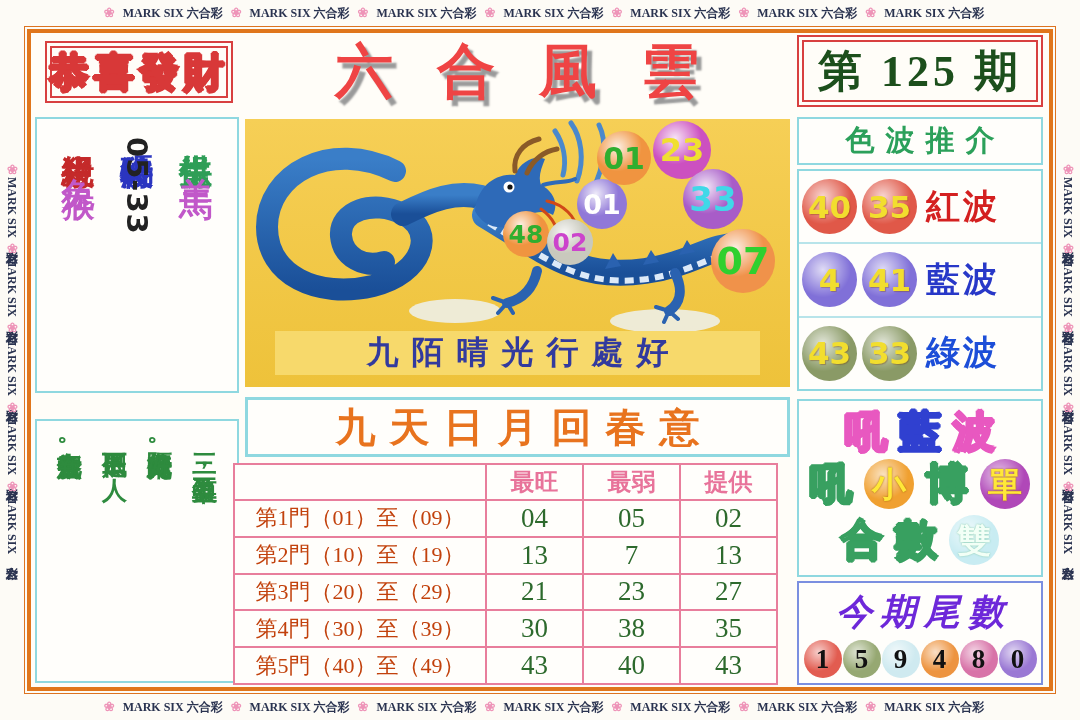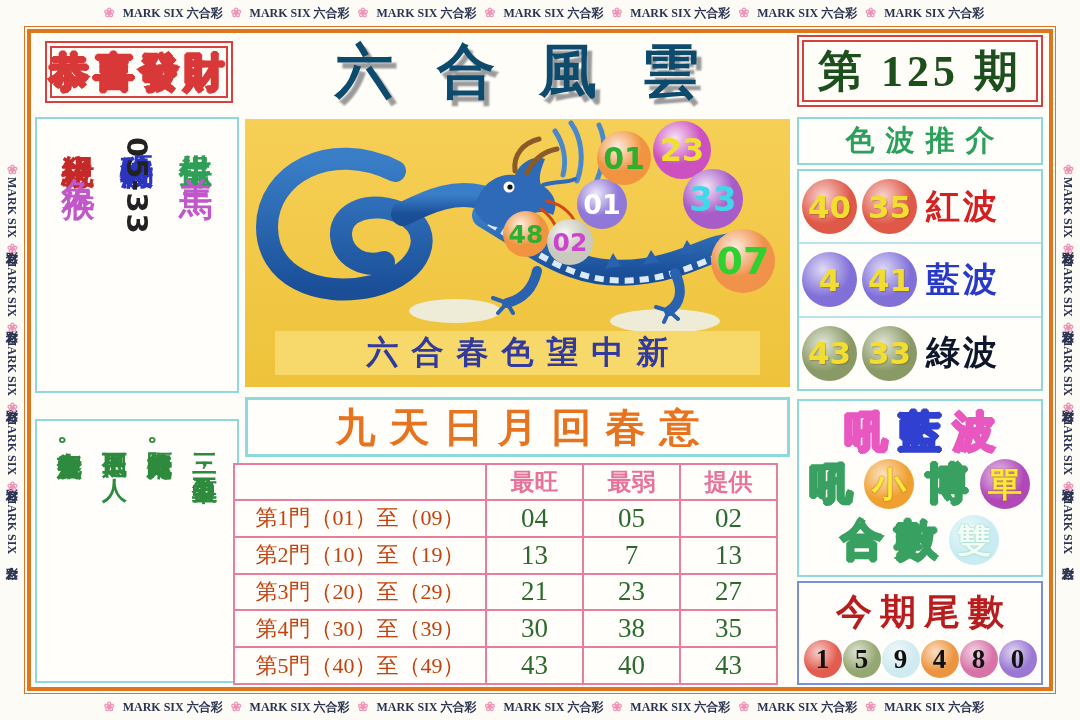--- a/index.html
+++ b/index.html
@@ -97,21 +97,21 @@
 <div class="strip h bottom"><span class="fl">❀</span><span class="bt">MARK SIX 六合彩</span><span class="fl">❀</span><span class="bt">MARK SIX 六合彩</span><span class="fl">❀</span><span class="bt">MARK SIX 六合彩</span><span class="fl">❀</span><span class="bt">MARK SIX 六合彩</span><span class="fl">❀</span><span class="bt">MARK SIX 六合彩</span><span class="fl">❀</span><span class="bt">MARK SIX 六合彩</span><span class="fl">❀</span><span class="bt">MARK SIX 六合彩</span></div>
 <div class="strip v left"><span class="fl">❀</span><span class="bt">MARK SIX 六合彩</span><span class="fl">❀</span><span class="bt">MARK SIX 六合彩</span><span class="fl">❀</span><span class="bt">MARK SIX 六合彩</span><span class="fl">❀</span><span class="bt">MARK SIX 六合彩</span><span class="fl">❀</span><span class="bt">MARK SIX 六合彩</span></div>
 <div class="strip v right"><span class="fl">❀</span><span class="bt">MARK SIX 六合彩</span><span class="fl">❀</span><span class="bt">MARK SIX 六合彩</span><span class="fl">❀</span><span class="bt">MARK SIX 六合彩</span><span class="fl">❀</span><span class="bt">MARK SIX 六合彩</span><span class="fl">❀</span><span class="bt">MARK SIX 六合彩</span></div>
 
 <div class="frame">
 <div class="frame-inner">
 
   <div class="abs dbl-red greeting">
     <span>恭喜發財</span>
   </div>
-  <div class="abs main-title" style="color: #0c4a6e;">六合風雲</div>
+  <div class="abs main-title" style="color: #ef4444;">六合風雲</div>
   <div class="abs dbl-red issue">
     <span style="color: rgb(28, 79, 28);">第 125 期</span>
   </div>
 
   <div class="abs cyanbox panelA">
     <div class="vcol">
       <span style="color: rgb(196, 42, 42);">絕殺生肖</span><span class="sub" style="color: rgb(193, 88, 201);">兔猴</span>
     </div>
     <div class="vcol">
       <span style="color: rgb(43, 53, 192);">特碼波段</span><span class="sub num" style="color: rgb(34, 34, 34);">05-33</span>
@@ -161,21 +161,21 @@
       <path d="M262,184 l-14,-5 M262,184 l-9,10 M262,184 l6,10 M424,192 l-13,-4 M424,192 l-5,11 M424,192 l9,8" fill="none" stroke="#2a62b0" stroke-width="4" stroke-linecap="round"></path>
     </svg>
 
     <div class="dball" style="left: 258px; top: 92px; width: 46px; height: 46px; font-size: 25px; --c: #f09440; color: rgb(47, 174, 47);">48</div>
     <div class="dball" style="left: 302px; top: 100px; width: 46px; height: 46px; font-size: 25px; --c: #c9c9bd; color: rgb(204, 68, 204);">02</div>
     <div class="dball" style="left: 332px; top: 60px; width: 50px; height: 50px; font-size: 27px; --c: #9078d8; color: rgb(255, 255, 255);">01</div>
     <div class="dball" style="left: 352px; top: 12px; width: 54px; height: 54px; font-size: 30px; --c: #f09440; color: rgb(47, 174, 47);">01</div>
     <div class="dball" style="left: 408px; top: 2px; width: 58px; height: 58px; font-size: 32px; --c: #cc50c0; color: rgb(240, 224, 48);">23</div>
     <div class="dball" style="left: 438px; top: 50px; width: 60px; height: 60px; font-size: 34px; --c: #a85cc8; color: rgb(64, 216, 232);">33</div>
     <div class="dball" style="left: 466px; top: 110px; width: 64px; height: 64px; font-size: 38px; --c: #f0924a; color: rgb(47, 208, 47);">07</div>
-    <div class="caption" style="color: rgb(50, 58, 158);">六合春色望中新</div>
+    <div class="caption" style="color: rgb(50, 58, 158);">九陌晴光行處好</div>
   </div>
 
   <div class="abs cyanbox banner" style="color: rgb(232, 115, 30);">九天日月回春意</div>
 
   <table class="abs gtable">
     <colgroup>
           <col class="c0">
           <col>
           <col>
           <col>
@@ -228,21 +228,21 @@
       <span class="wlabel" style="color: rgb(212, 32, 32);">紅波</span>
     </div>
     <div class="wrow">
       <span class="wball" style="--c: #8070d8;">4</span>
       <span class="wball" style="--c: #8070d8;">41</span>
       <span class="wlabel" style="color: rgb(40, 56, 200);">藍波</span>
     </div>
     <div class="wrow">
       <span class="wball" style="--c: #8a9a66;">43</span>
       <span class="wball" style="--c: #8a9a66;">33</span>
-      <span class="wlabel" style="color: #0f172a;">綠波</span>
+      <span class="wlabel" style="color: #1d4ed8;">綠波</span>
     </div>
   </div>
 
   <div class="abs cyanbox predict">
     <div class="prow">
       <span class="bub" style="--c:#e858c0">吼</span>
       <span class="bub" style="--c:#3040d0">藍</span>
       <span class="bub" style="--c:#e858c0">波</span>
     </div>
     <div class="prow">
@@ -258,21 +258,21 @@
     <div class="prow">
       <span class="bub" style="--c:#38a060">合</span>
       <span class="bub" style="--c:#38a060">數</span>
       <span class="pball cyanb" style="--c:#c8ecf2">
             <span>雙</span>
           </span>
     </div>
   </div>
 
   <div class="abs tail">
-    <div class="tail-title" style="color: #b91c1c;">今期尾數</div>
+    <div class="tail-title" style="color: #6d28d9; font-style: italic;">今期尾數</div>
     <div class="tballs">
       <span class="tball" style="--c: #e25c50;">1</span>
       <span class="tball" style="--c: #96a872;">5</span>
       <span class="tball" style="--c: #cfeaf0;">9</span>
       <span class="tball" style="--c: #ed9440;">4</span>
       <span class="tball" style="--c: #d873a8;">8</span>
       <span class="tball" style="--c: #9a78d4;">0</span>
     </div>
   </div>
 

